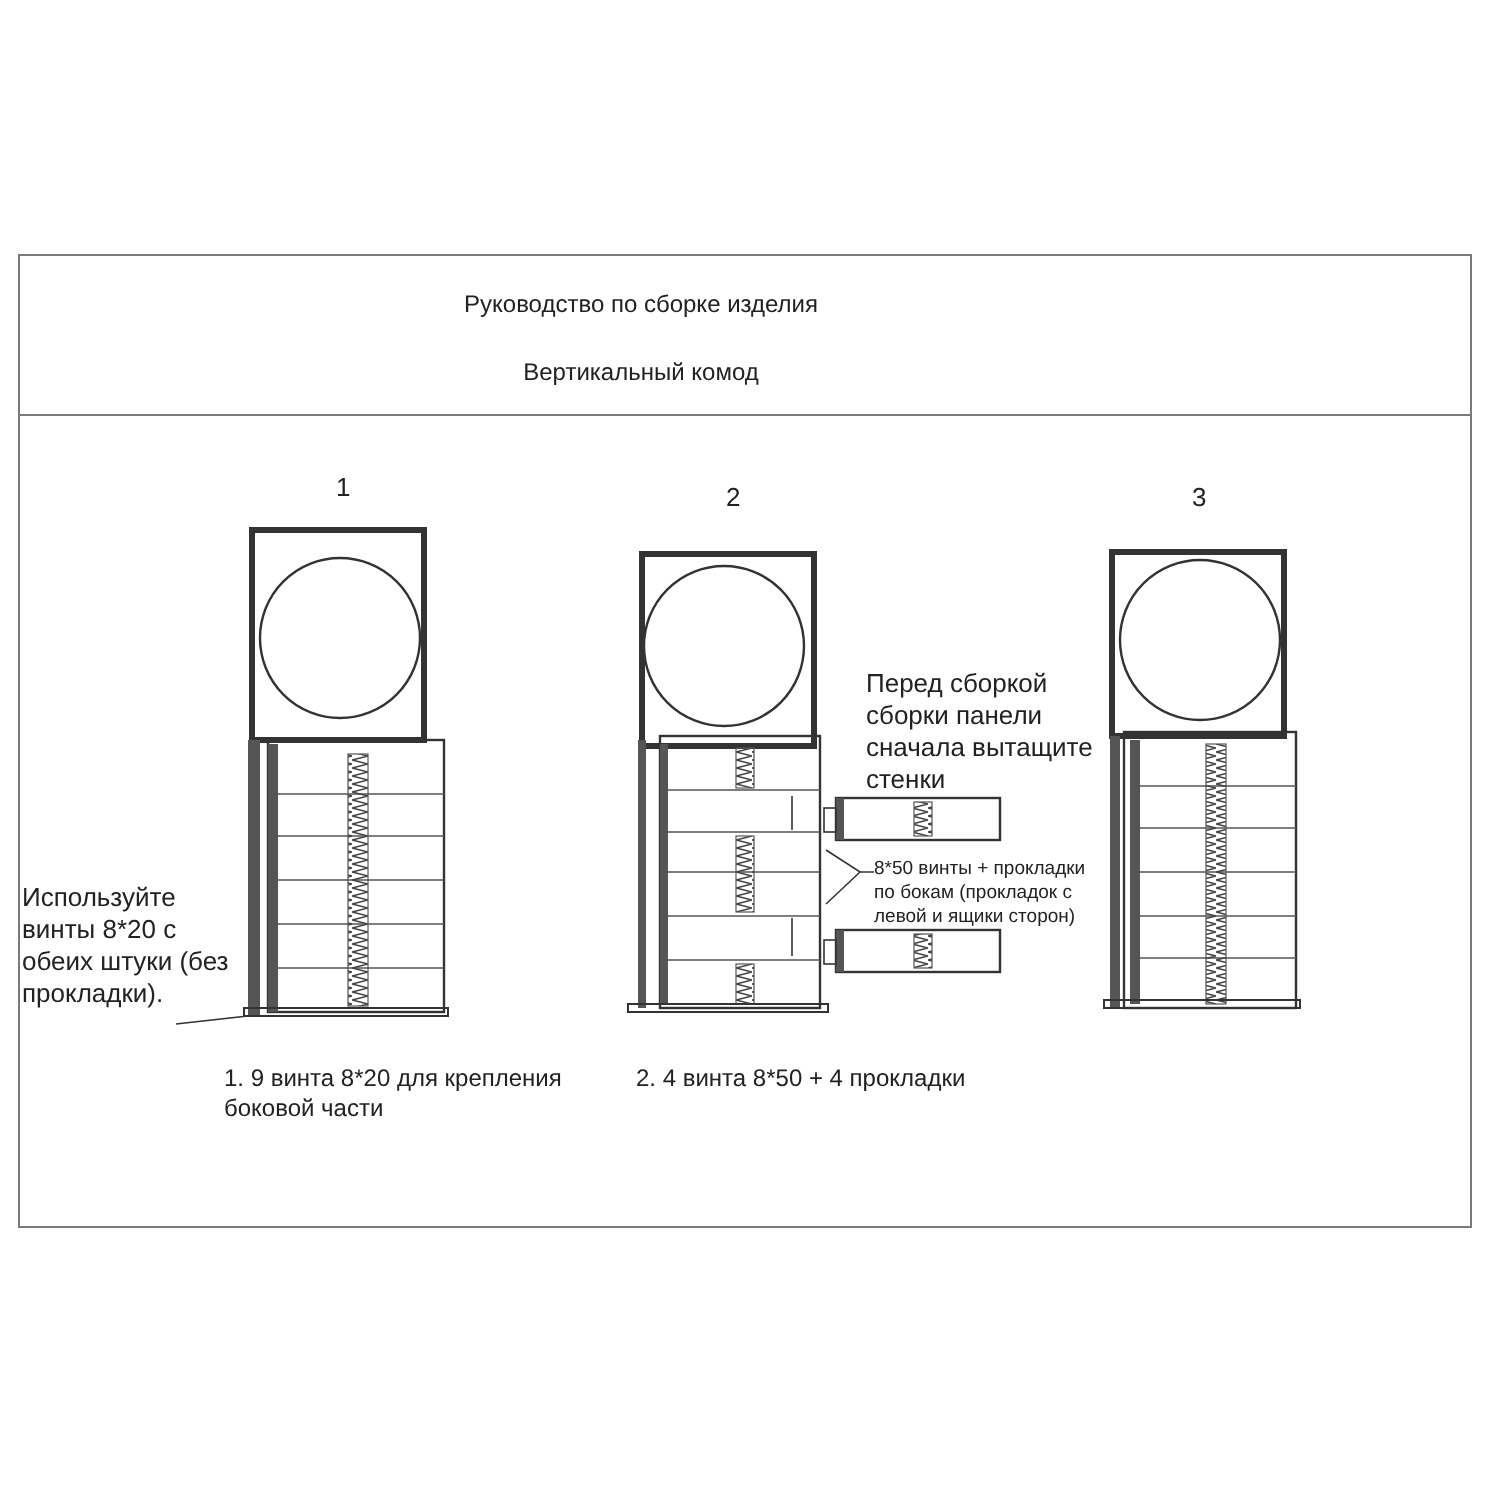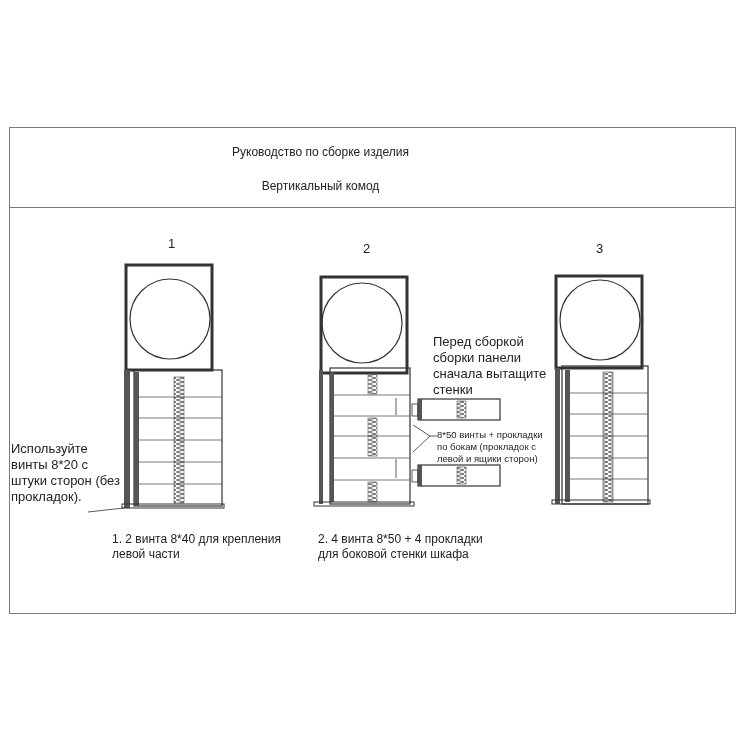--- a/index.html
+++ b/index.html
@@ -98,38 +98,37 @@
       <line x1="570" y1="479" x2="648" y2="479"></line>
     </g>
     <rect x="603" y="372" width="10" height="130" fill="url(#zig)" stroke="#555" stroke-width="0.6"></rect>
     <rect x="552" y="500" width="98" height="4" fill="none" stroke="#333"></rect>
   </g>
 </svg>
 
 <div class="txt-lg" style="left:11px;top:441px;">
   <div>Используйте</div>
   <div>винты 8*20 с</div>
-  <div>штуки сторон (без</div>
-  <div>прокладок).</div>
+  <div>обеих штуки (без</div>
+  <div>прокладки).</div>
 </div>
 <div class="txt" style="left:112px;top:532px;">
-  <div>1. 2 винта 8*40 для крепления</div>
-  <div>левой части</div>
+  <div>1. 9 винта 8*20 для крепления</div>
+  <div>боковой части</div>
 </div>
 
 <div class="txt-lg" style="left:421px;top:334px;margin-left:12px;">
   <div>Перед сборкой</div>
   <div>сборки панели</div>
   <div>сначала вытащите</div>
   <div>стенки</div>
 </div>
 <div class="txt-sm" style="left:437px;top:429px;">
   <div>8*50 винты + прокладки</div>
   <div>по бокам (прокладок с</div>
   <div>левой и ящики сторон)</div>
 </div>
 <div class="txt" style="left:318px;top:532px;">
   <div>2. 4 винта 8*50 + 4 прокладки</div>
-  <div>для боковой стенки шкафа</div>
 </div>
 
 <div class="txt" style="left:20px;top:578px;">
 </div>
 
 </body></html>

